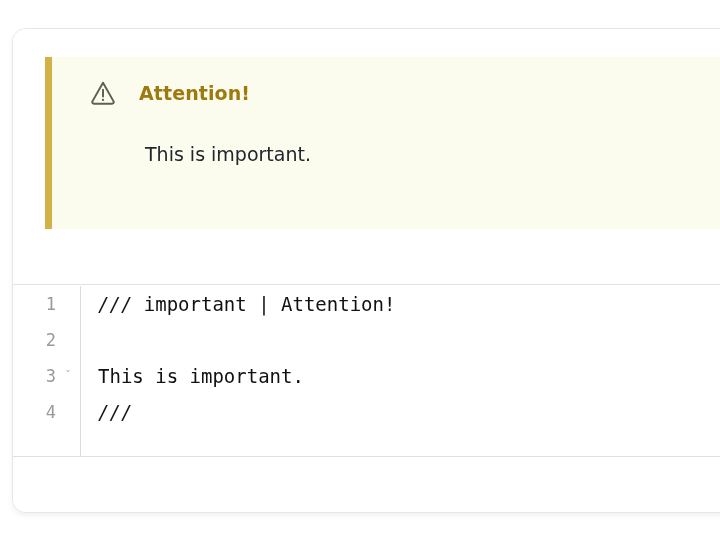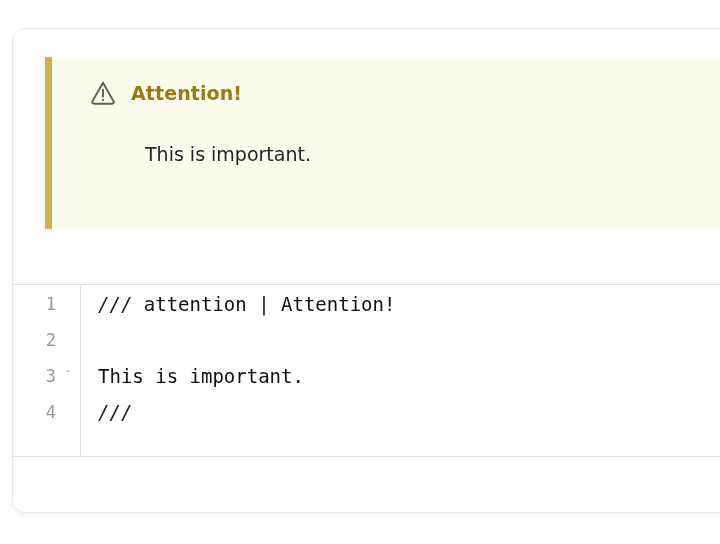--- a/index.html
+++ b/index.html
@@ -51,21 +51,21 @@
     border-left: 7px solid #d2b247;
     box-sizing: border-box;
   }
 
   #admonition-title {
     position: absolute;
     left: 37px;
     top: 21px;
     display: flex;
     align-items: center;
-    gap: 14px;
+    gap: 22px;
     height: 30px;
   }
 
   #warning-icon {
     width: 28px;
     height: 28px;
     display: block;
     flex: none;
   }
 
@@ -204,21 +204,21 @@
         <span>3</span>
         <span class="fold-chevron">ˇ</span>
       </div>
       <div class="gutter-row">
         <span>4</span>
         <span class="fold-chevron"></span>
       </div>
     </div>
 
     <div id="code-lines">
-      <div class="code-row"><span class="tok-delim">///</span><span> attention | Attention!</span></div>
+      <div class="code-row"><span class="tok-delim">///</span><span> important | Attention!</span></div>
       <div class="code-row"><span class="tok-delim"></span><span></span></div>
       <div class="code-row"><span class="tok-delim"></span><span>This is important.</span></div>
       <div class="code-row"><span class="tok-delim">///</span><span></span></div>
     </div>
 
   </div>
 
   <div id="card-footer"></div>
 
 </div>

